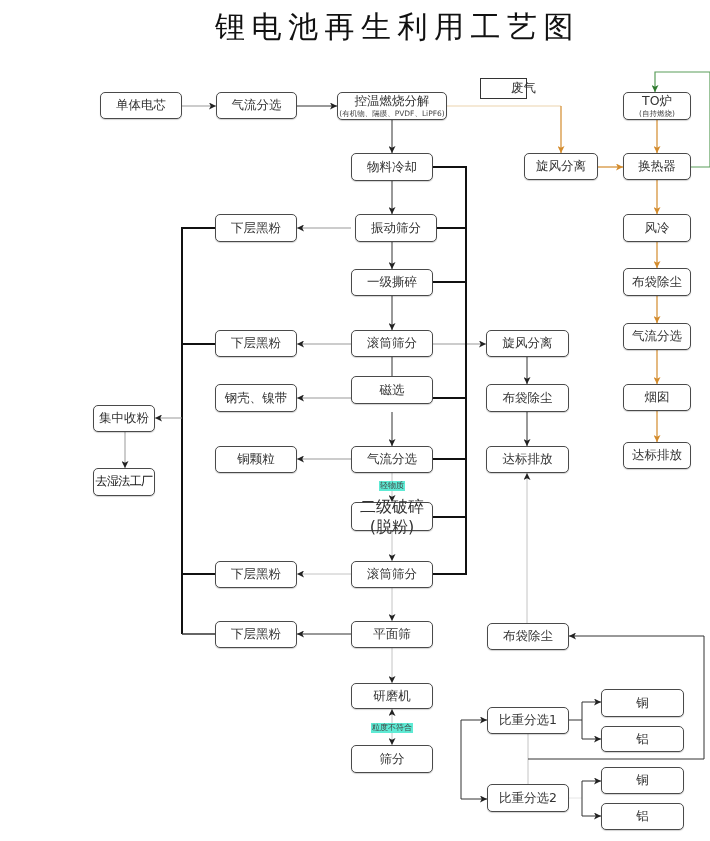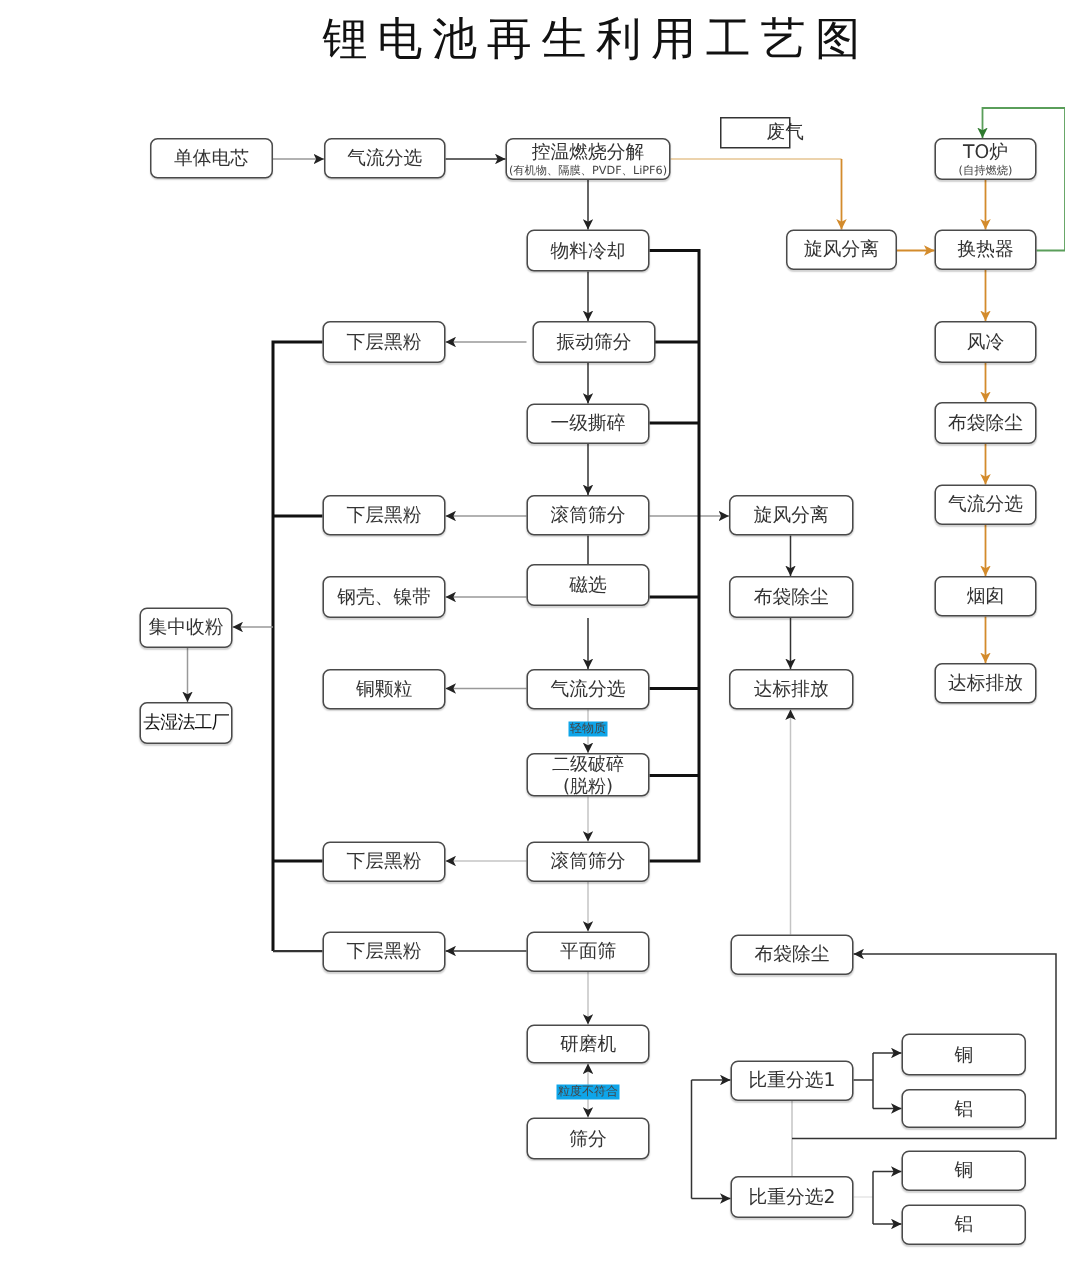--- a/index.html
+++ b/index.html
@@ -8,23 +8,23 @@
   #canvas { position: absolute; left: 0; top: 0; width: 710px; height: 841px; margin-left: 48px; }
   #edges { position: absolute; left: 0; top: 0; width: 710px; height: 841px; z-index: 0; }
   .title { position: absolute; left: 167px; top: 9px; font-size: 30px; letter-spacing: 6.5px;
            white-space: nowrap; color: #111; line-height: 36px; z-index: 2; }
   .node { position: absolute; box-sizing: border-box; border: 1px solid #4a4a4a; border-radius: 5px;
           background: #fff; display: flex; flex-direction: column; align-items: center;
           justify-content: center; font-size: 12.5px; color: #333; line-height: 1.15;
           box-shadow: 0 1px 1px rgba(0,0,0,0.18); z-index: 1; white-space: nowrap; }
   .node.square { border-radius: 0; box-shadow: none; border-color: #333; padding-left: 40px; }
   .node .note { font-size: 7.5px; color: #444; margin-top: 2px; letter-spacing: 0; }
-  .node.two-line { font-size: 12px; line-height: 1.2; }
+  .node.two-line { font-size: 16px; line-height: 1.2; }
   .node.tight { font-size: 12px; letter-spacing: -0.6px; color: #111; }
-  .edge-label { position: absolute; font-size: 8px; color: #444; background: #0ea5e9; padding: 0 1px;
+  .edge-label { position: absolute; font-size: 8px; color: #444; background: #5eead4; padding: 0 1px;
                 line-height: 10px; z-index: 2; white-space: nowrap; transform: translateX(-50%); }
   .e-dark { stroke: var(--line-dark, #333); stroke-width: 1; fill: none; }
   .e-grey { stroke: var(--line-grey, #999); stroke-width: 1; fill: none; }
   .e-light { stroke: var(--line-light, #c4c4c4); stroke-width: 1; fill: none; }
   .e-bus { stroke: var(--bus, #111); stroke-width: 2; fill: none; }
   .e-orange { stroke: var(--exhaust, #d38b2c); stroke-width: 1.2; fill: none; }
   .e-orange-light { stroke: var(--exhaust-light, #ecd3ad); stroke-width: 1.2; fill: none; }
   .e-green { stroke: var(--loop, #5a9e5a); stroke-width: 1.2; fill: none; }
 </style>
 </head>

